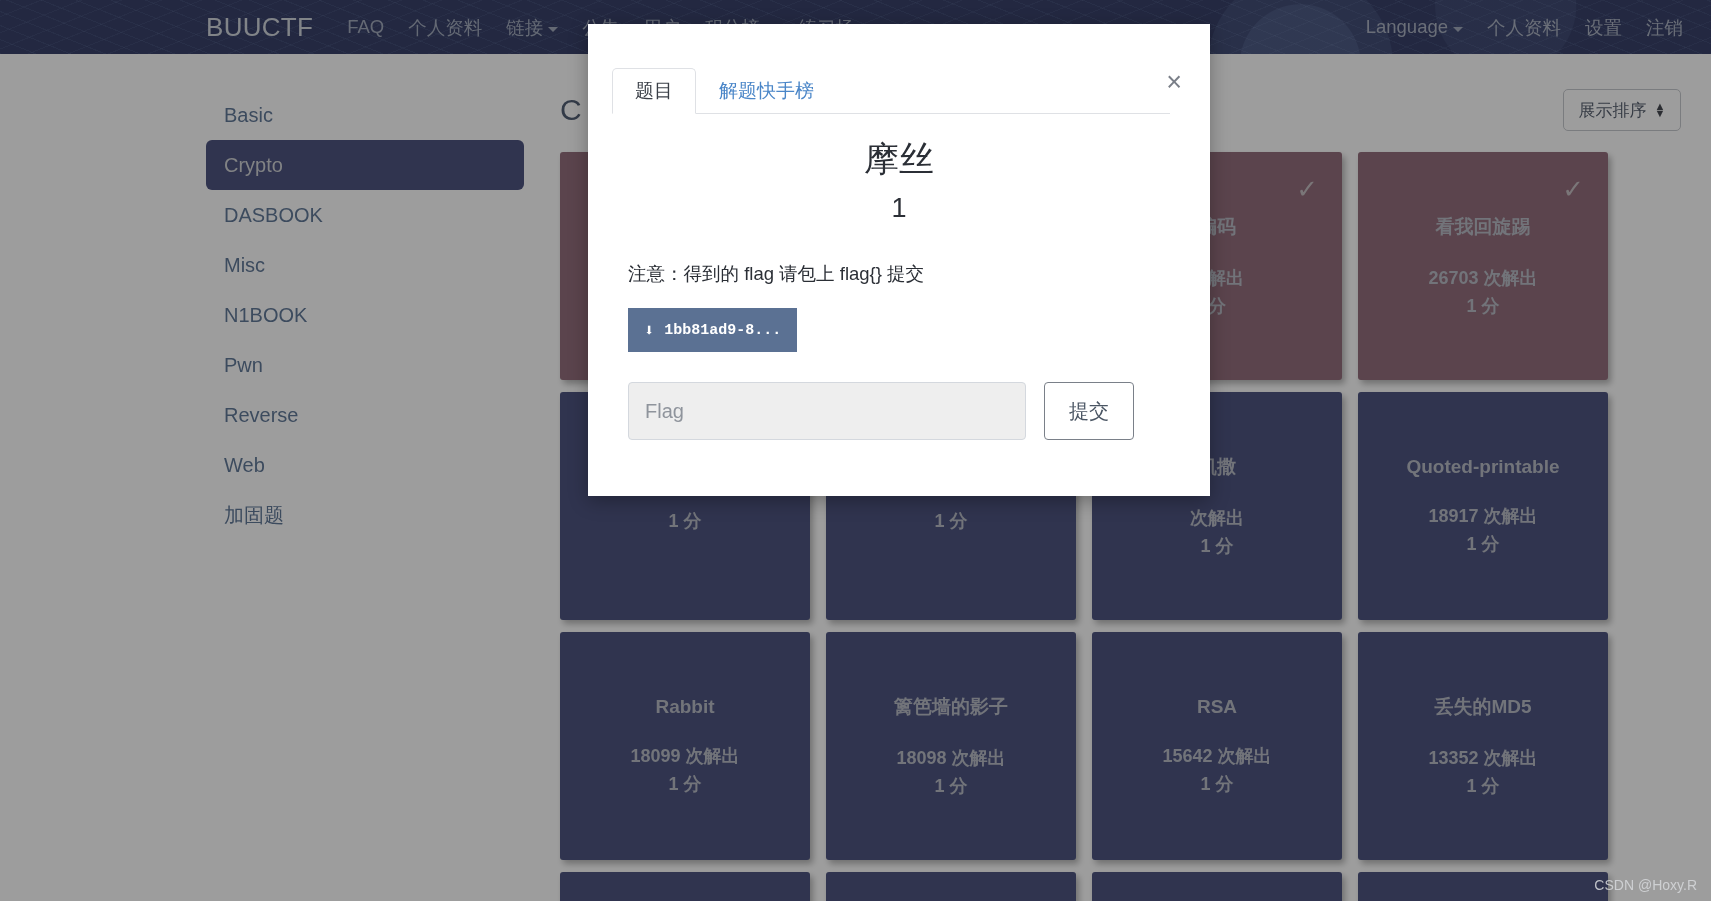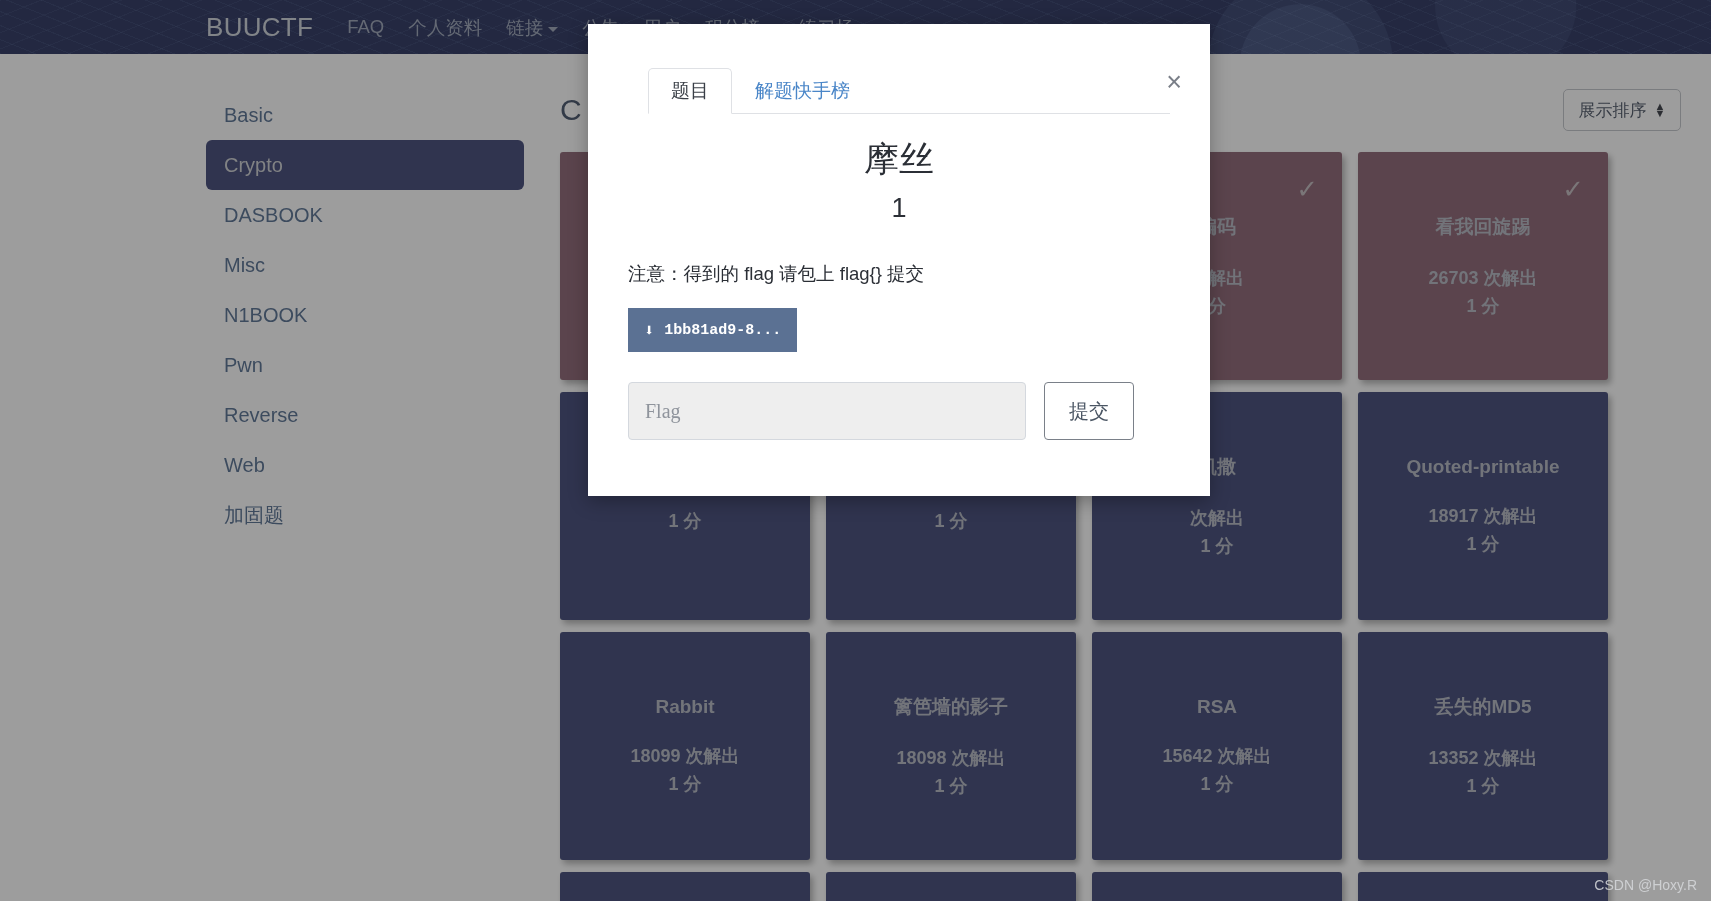--- a/index.html
+++ b/index.html
@@ -98,21 +98,21 @@
     z-index: 20;
   }
 
   
   .modal {
     position: absolute; left: 588px; top: 24px; width: 622px; height: 472px;
     background: #ffffff; z-index: 30;
     box-shadow: 0 5px 18px rgba(0,0,0,.3);
   }
   .modal-tabs {
-    margin: 48px 40px 0 60px; border-bottom: 1px solid #dfe1e5;
+    margin: 48px 40px 0 24px; border-bottom: 1px solid #dfe1e5;
     display: flex; align-items: flex-end; height: 42px;
   }
   .tab {
     font-size: 19px; padding: 9px 22px; border: 1px solid transparent;
     border-radius: 5px 5px 0 0; position: relative; top: 1px;
   }
   .tab.active { color: #3a3f47; background: #fff; border-color: #dfe1e5 #dfe1e5 #fff; }
   .tab.link { color: #4a86c8; }
   .modal-close {
     position: absolute; right: 28px; top: 45px;
@@ -127,21 +127,21 @@
     background: #5b7193; color: #ffffff; border: none;
     height: 44px; padding: 0 16px; font-size: 15px; font-weight: bold;
     font-family: "Liberation Mono", monospace; cursor: pointer;
   }
   .dl-icon { font-size: 17px; }
   .flag-row { margin-top: 30px; display: flex; align-items: flex-start; gap: 18px; }
   .flag-input {
     width: 398px; height: 58px; background: #eeeeee;
     border: 1px solid #d4d8de; border-radius: 4px;
     padding: 0 16px; font-size: 20px; color: #15803d;
-    font-family: Liberation Serif, serif;
+    font-family: Liberation Sans, sans-serif;
   }
   .flag-input::placeholder { color: #8f949c; }
   .submit-btn {
     width: 90px; height: 58px; background: #ffffff;
     border: 1px solid #7a8089; border-radius: 4px;
     font-size: 20px; color: #4a5563; cursor: pointer;
     font-family: "Liberation Sans", sans-serif;
   }
 
   
@@ -175,20 +175,35 @@
         <div class="nav-link">
           <span>用户</span>
         </div>
         <div class="nav-link">
           <span>积分榜</span>
           <span class="caret"></span>
         </div>
         <div class="nav-link">
           <span>练习场</span>
           <span class="caret"></span>
+        </div>
+      </div>
+    <div class="nav-right" id="nav-right">
+        <div class="nav-link">
+          <span>Language</span>
+          <span class="caret"></span>
+        </div>
+        <div class="nav-link">
+          <span>个人资料</span>
+        </div>
+        <div class="nav-link">
+          <span>设置</span>
+        </div>
+        <div class="nav-link">
+          <span>注销</span>
         </div>
       </div>
   </div>
 
   <div class="page">
 
     <div class="sidebar" id="sidebar">
         <div class="side-item">
           <span>Basic</span>
         </div>

